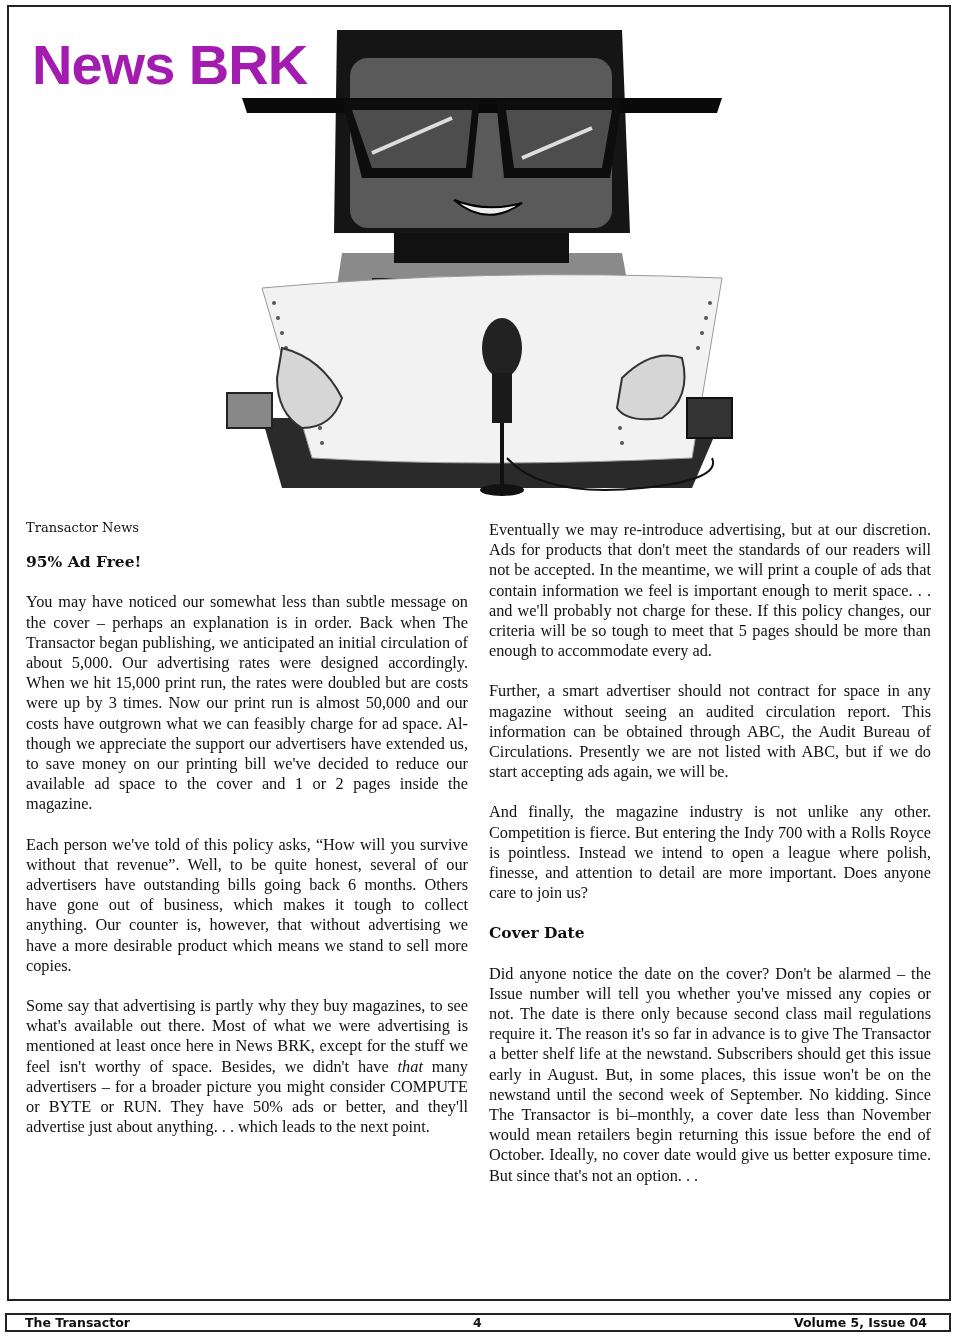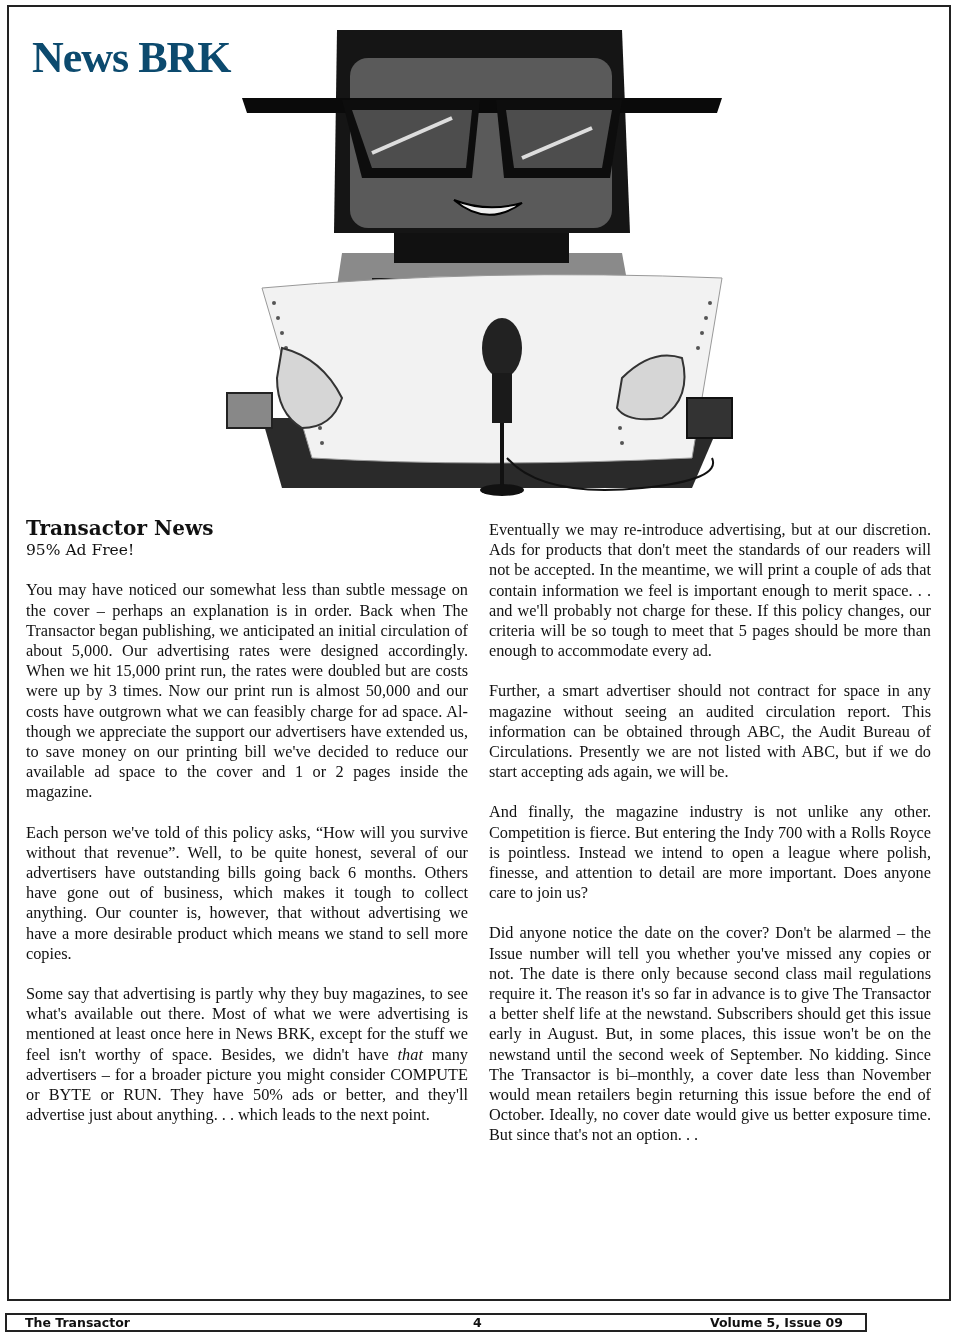--- a/index.html
+++ b/index.html
@@ -1,26 +1,26 @@
 <!DOCTYPE html>
 <html><head>
 <meta charset="utf-8">
 <style>
   html, body { margin: 0; padding: 0; background: #fff; }
   body { width: 960px; height: 1339px; position: relative; overflow: hidden; font-family: "Liberation Serif", "DejaVu Serif", serif; color: #111; }
   .frame { position: absolute; left: 7px; top: 5px; width: 944px; height: 1296px; border: 2px solid #222; border-bottom: 2px solid #222; box-sizing: border-box; }
-  .title { position: absolute; left: 32px; top: 32px; font-family: Liberation Serif, serif; font-weight: bold; font-size: 44px; letter-spacing: -1px; margin: 0; color: #0c4a6e; }
+  .title { position: absolute; left: 32px; top: 32px; font-family: Liberation Sans, sans-serif; font-weight: bold; font-size: 56px; letter-spacing: -1px; margin: 0; color: #a21caf; }
   .illustration { position: absolute; left: 222px; top: 18px; width: 520px; height: 492px; }
   .col { position: absolute; top: 512px; width: 442px; font-size: 16.3px; line-height: 20.2px; text-align: justify; }
   .col.left { left: 26px; }
   .col.right { left: 489px; top: 520px; }
   .col p { margin: 0 0 20px 0; hyphens: manual; }
-  .h2 { font-family: "DejaVu Serif", serif; font-weight: bold; font-size: 20px; margin: 6px 0 2px 0; }
-  .h3 { font-family: "DejaVu Serif", serif; font-weight: normal; font-size: 15.5px; margin: 0 0 20px 0; }
-  .footer { position: absolute; left: 5px; top: 1313px; width: 862px; height: 19px; border: 2px solid #222; box-sizing: border-box; font-family: "DejaVu Sans", "Liberation Sans", sans-serif; font-weight: bold; font-size: 12.5px; line-height: 15px; }
+  .h2 { font-family: "DejaVu Serif", serif; font-weight: normal; font-size: 13px; margin: 6px 0 14px 0; }
+  .h3 { font-family: "DejaVu Serif", serif; font-weight: bold; font-size: 15.5px; margin: 0 0 20px 0; }
+  .footer { position: absolute; left: 5px; top: 1313px; width: 946px; height: 19px; border: 2px solid #222; box-sizing: border-box; font-family: "DejaVu Sans", "Liberation Sans", sans-serif; font-weight: bold; font-size: 12.5px; line-height: 15px; }
   .footer span { position: absolute; top: 0; }
   .footer .f-left { left: 18px; }
   .footer .f-center { left: 466px; }
   .footer .f-right { right: 22px; }
 </style>
 </head>
 <body>
 
 <div class="frame"></div>
 
@@ -80,20 +80,21 @@
   <div class="h3">95% Ad Free!</div>
   <p>You may have noticed our somewhat less than subtle message on the cover – perhaps an explanation is in order. Back when The Transactor began publishing, we antici­pated an initial circulation of about 5,000. Our advertising rates were designed accordingly. When we hit 15,000 print run, the rates were doubled but are costs were up by 3 times. Now our print run is almost 50,000 and our costs have outgrown what we can feasibly charge for ad space. Al­though we appreciate the support our advertisers have extended us, to save money on our printing bill we've decided to reduce our available ad space to the cover and 1 or 2 pages inside the magazine.</p>
   <p>Each person we've told of this policy asks, “How will you survive without that revenue”. Well, to be quite honest, several of our advertisers have outstanding bills going back 6 months. Others have gone out of business, which makes it tough to collect anything. Our counter is, however, that without advertising we have a more desirable product which means we stand to sell more copies.</p>
   <p><span>Some say that advertising is partly why they buy magazines, to see what's available out there. Most of what we were advertising is mentioned at least once here in News BRK, except for the stuff we feel isn't worthy of space. Besides, we didn't have </span><i>that</i><span> many advertisers – for a broader picture you might consider COMPUTE or BYTE or RUN. They have 50% ads or better, and they'll advertise just about any­thing. . . which leads to the next point.</span></p>
 </div>
 
 <div class="col right">
   <p>Eventually we may re-introduce advertising, but at our discretion. Ads for products that don't meet the standards of our readers will not be accepted. In the meantime, we will print a couple of ads that contain information we feel is important enough to merit space. . . and we'll probably not charge for these. If this policy changes, our criteria will be so tough to meet that 5 pages should be more than enough to accommodate every ad.</p>
   <p>Further, a smart advertiser should not contract for space in any magazine without seeing an audited circulation report. This information can be obtained through ABC, the Audit Bureau of Circulations. Presently we are not listed with ABC, but if we do start accepting ads again, we will be.</p>
   <p>And finally, the magazine industry is not unlike any other. Competition is fierce. But entering the Indy 700 with a Rolls Royce is pointless. Instead we intend to open a league where polish, finesse, and attention to detail are more important. Does anyone care to join us?</p>
+  <div class="h3">Cover Date</div>
   <p>Did anyone notice the date on the cover? Don't be alarmed – the Issue number will tell you whether you've missed any copies or not. The date is there only because second class mail regulations require it. The reason it's so far in advance is to give The Transactor a better shelf life at the newstand. Subscribers should get this issue early in August. But, in some places, this issue won't be on the newstand until the second week of September. No kidding. Since The Transac­tor is bi–monthly, a cover date less than November would mean retailers begin returning this issue before the end of October. Ideally, no cover date would give us better expo­sure time. But since that's not an option. . .</p>
 </div>
 
 <div class="footer">
   <span class="f-left">The Transactor</span>
   <span class="f-center">4</span>
-  <span class="f-right">Volume 5, Issue 09</span>
+  <span class="f-right">Volume 5, Issue 04</span>
 </div>
 
 </body></html>

